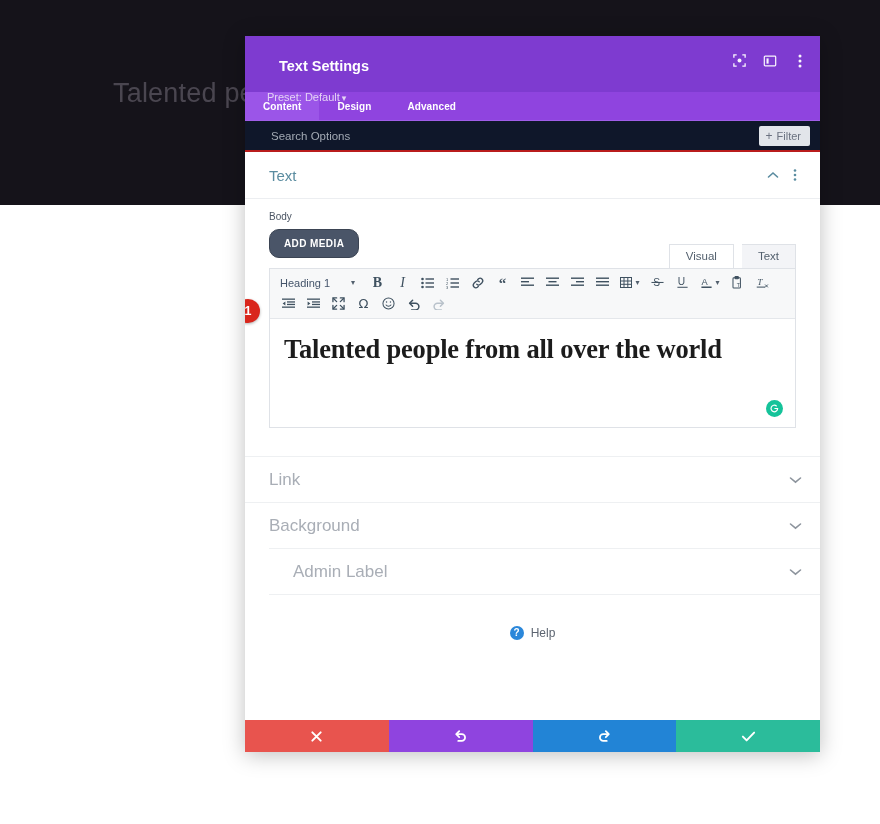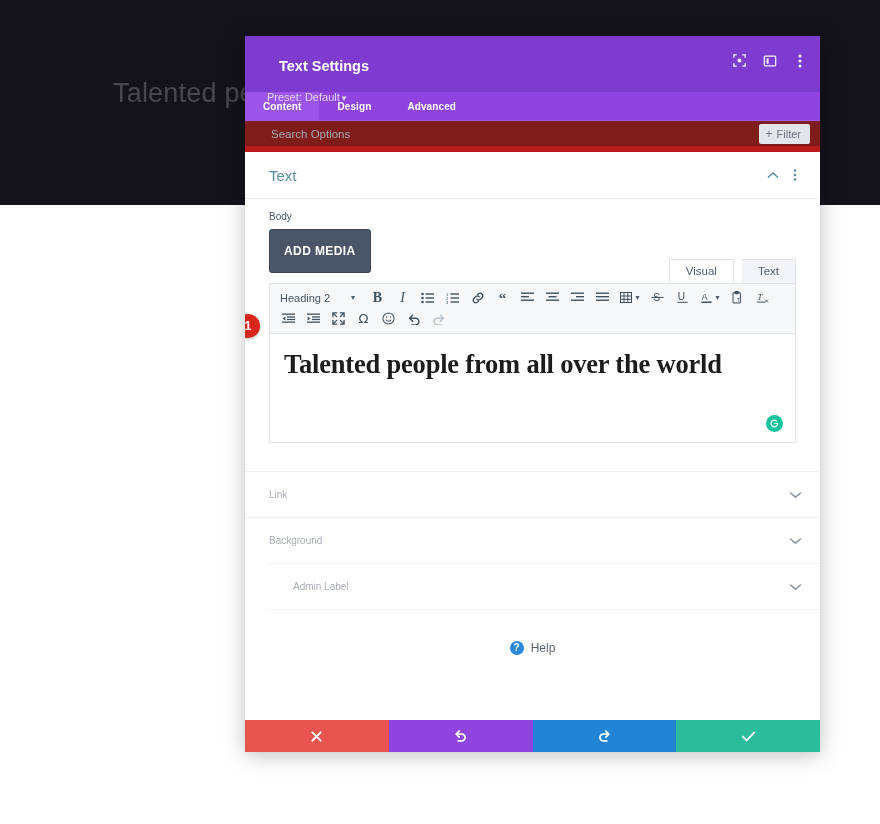--- a/index.html
+++ b/index.html
@@ -114,27 +114,27 @@
     display: flex;
     align-items: center;
     cursor: pointer;
     background: transparent;
     letter-spacing: 0.1px;
   }
   .tab.active { background: #9b55e8; }
 
   
   .search-row {
-    background: #7f1d1d;
+    background: #0f172a;
     height: 31px;
     flex: 0 0 auto;
     display: flex;
     align-items: center;
     padding: 0 10px 0 24px;
-    border-bottom: 6px solid #b91c1c;
+    border-bottom: 2px solid #b91c1c;
     box-sizing: border-box;
   }
   .search-input {
     flex: 1;
     border: none;
     background: transparent;
     outline: none;
     font-family: "Liberation Sans", sans-serif;
     font-size: 11.5px;
     color: #9aa1ab;
@@ -186,25 +186,25 @@
   .section-content { padding: 12px 24px 0 24px; }
   .field-label {
     font-size: 10px;
     color: #4b5563;
     margin-bottom: 7px;
   }
   .add-media-btn {
     background: #4a5568;
     color: #ffffff;
     border: 1px solid #3b4453;
-    border-radius: 3px;
-    font-size: 12px;
+    border-radius: 10px;
+    font-size: 10px;
     font-weight: bold;
     letter-spacing: 0.4px;
-    padding: 14px 14px;
+    padding: 8px 14px;
     cursor: pointer;
     font-family: "Liberation Sans", sans-serif;
   }
 
   
   .editor-wrap {
     margin-top: 10px;
     position: relative;
     border: 1px solid #dfe2e7;
     background: #ffffff;
@@ -319,21 +319,21 @@
     height: 45px;
     display: flex;
     align-items: center;
     padding: 0 18px 0 24px;
     border-top: 1px solid #eef0f2;
     cursor: pointer;
   }
   .section-row:last-child { border-bottom: 1px solid #eef0f2; margin-left: 24px; }
   .section-row-title {
     flex: 1;
-    font-size: 10px;
+    font-size: 17px;
     color: #a9aeb6;
     font-weight: 400;
   }
   .chev { color: #8d949d; display: flex; align-items: center; }
 
   
   .help-row {
     display: flex;
     align-items: center;
     justify-content: center;
@@ -455,21 +455,21 @@
 
         <div class="editor-tabs">
           <div class="ed-tab active">Visual</div>
           <div class="ed-tab">Text</div>
         </div>
 
         <div class="editor-toolbar">
 
           <div class="tb-row">
             <div class="tb-select">
-              <span>Heading 2</span>
+              <span>Heading 1</span>
               <span class="tb-caret">▾</span>
             </div>
 
             <div class="tb-btn">
               <span style="font-family:'Liberation Serif',serif;font-weight:bold;font-size:14px;">B</span>
             </div>
             <div class="tb-btn">
               <span style="font-family:'Liberation Serif',serif;font-style:italic;font-size:14px;">I</span>
             </div>
             <div class="tb-btn">

